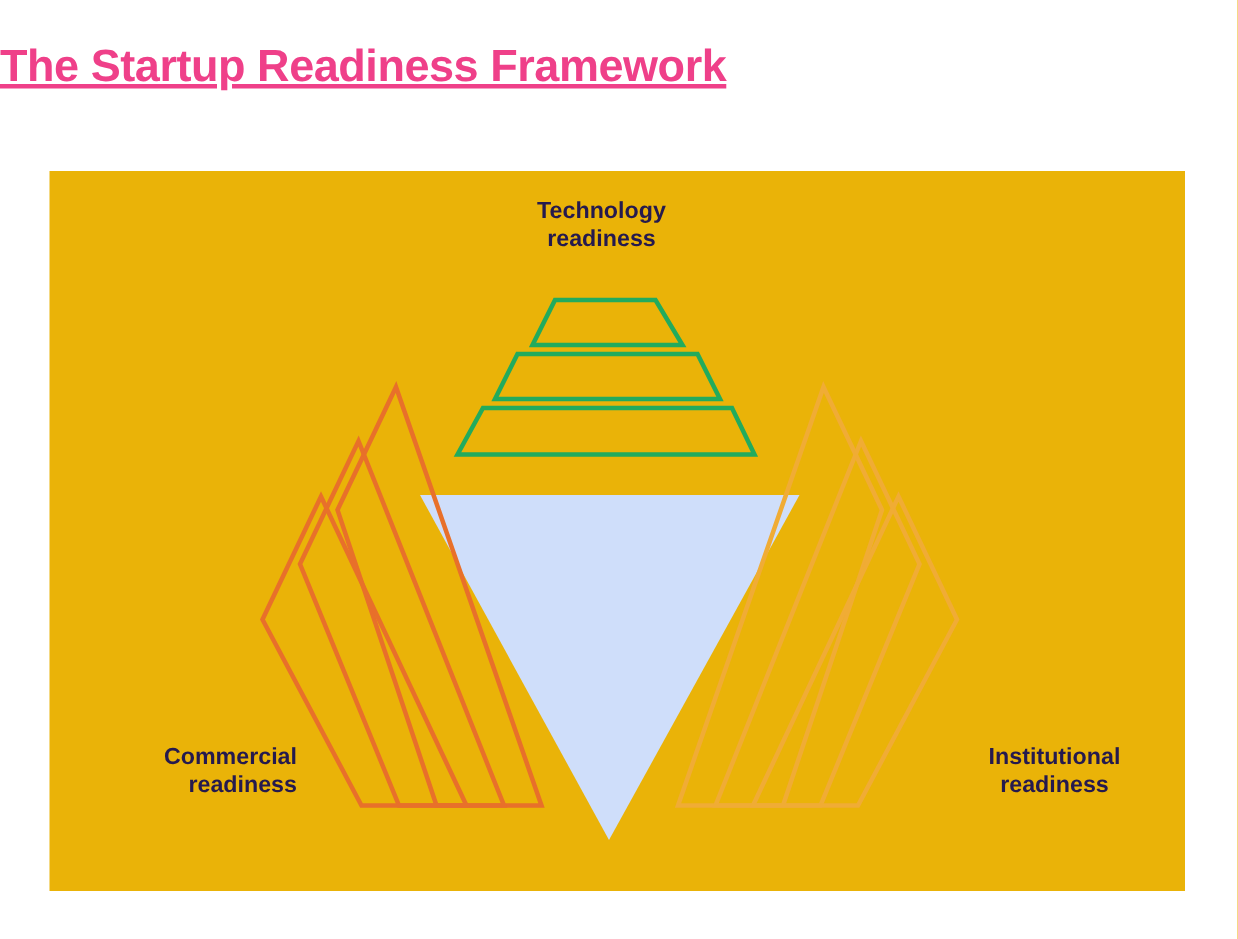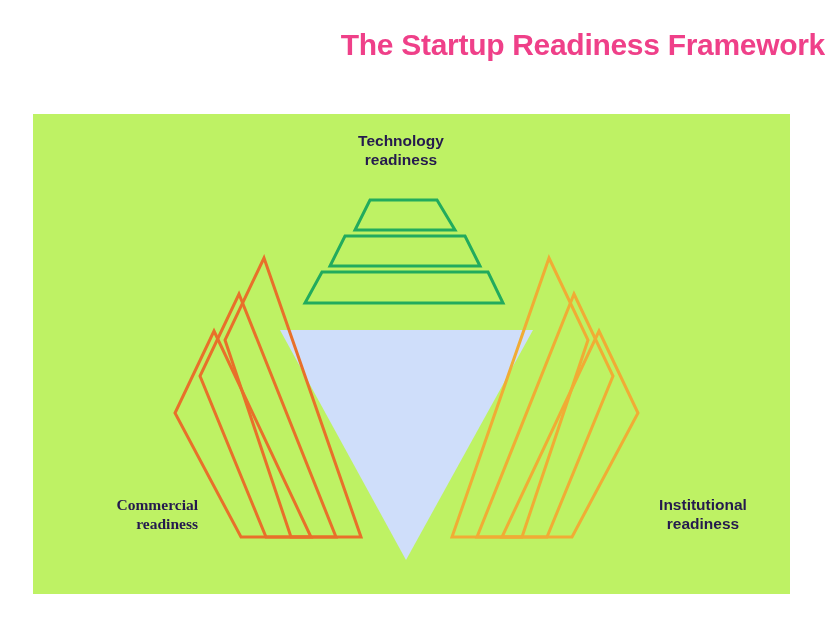--- a/index.html
+++ b/index.html
@@ -12,33 +12,34 @@
     background: #ffffff;
     font-family: "Liberation Sans", sans-serif;
     overflow: hidden;
     position: relative;
   }
   #title {
     position: absolute;
     left: 0;
     top: 28px;
     width: 825px;
-    text-align: right;
+    text-align: left;
     font-size: 30px;
     font-weight: bold;
     letter-spacing: -0.3px;
     color: #ef4089;
+    text-decoration: underline;
   }
   #panel {
     position: absolute;
     left: 33px;
     top: 114px;
     width: 757px;
     height: 480px;
-    background: #bef264;
+    background: #eab308;
   }
   #diagram {
     position: absolute;
     left: 0;
     top: 0;
     width: 757px;
     height: 480px;
   }
   .lbl {
     position: absolute;
@@ -52,21 +53,20 @@
     left: 268px;
     top: 17px;
     width: 200px;
     text-align: center;
   }
   #label-commercial {
     left: -5px;
     top: 381px;
     width: 170px;
     text-align: right;
-    font-family: Liberation Serif, serif;
   }
   #label-institutional {
     left: 580px;
     top: 381px;
     width: 180px;
     text-align: center;
   }
 </style>
 </head>
 <body>

